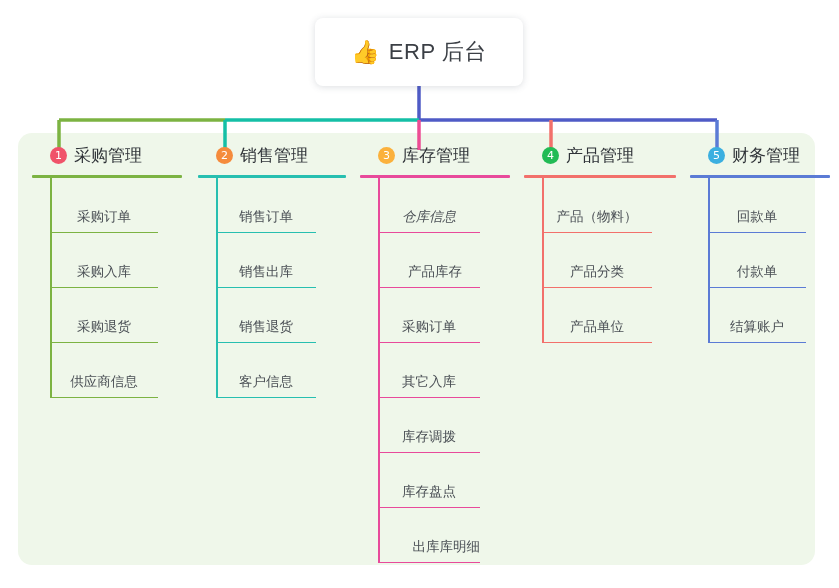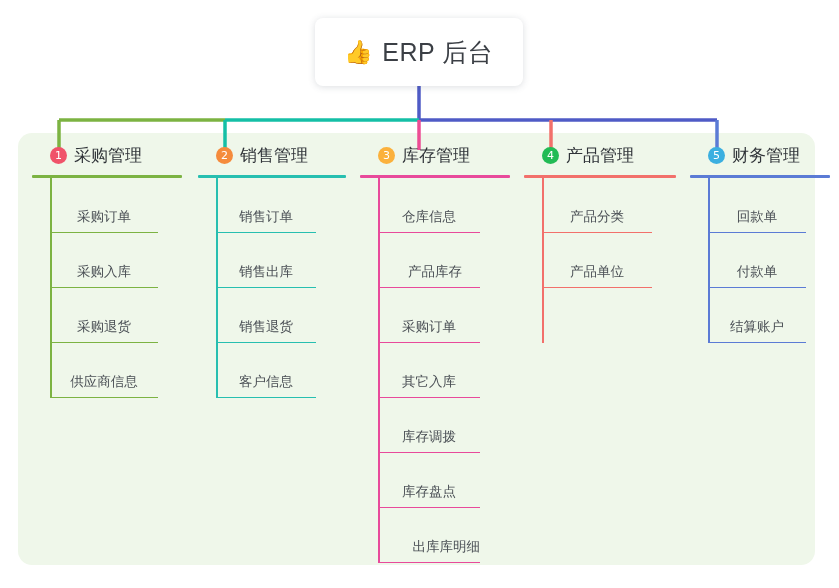--- a/index.html
+++ b/index.html
@@ -40,21 +40,21 @@
     display: flex;
     align-items: center;
     gap: 9px;
   }
   .root-emoji {
     font-size: 23px;
     line-height: 1;
     color: #F7B733;
   }
   .root-title {
-    font-size: 25px;
+    font-size: 22px;
     color: #3b3f45;
     letter-spacing: 0.5px;
     white-space: nowrap;
   }
 
   
   #connectors {
     position: absolute;
     left: 0; top: 0;
     width: 839px;
@@ -224,21 +224,21 @@
         </div>
       </div>
       <div class="column" style="left: 360px; top: 140px; width: 150px;">
         <div class="col-head">
           <span class="badge" style="background: rgb(251, 177, 60);">3</span>
           <span class="col-title">库存管理</span>
         </div>
         <div class="head-rule" style="background: rgb(232, 74, 155); width: 150px;"></div>
         <div class="items" style="height: 385px;">
           <div class="spine" style="background: rgb(232, 74, 155); height: 385px;"></div>
-          <div class="item" style="width: 102px;">
+          <div class="item" style="width: 102px; font-style: italic;">
             <span class="item-label">仓库信息</span>
             <div class="item-rule" style="background: rgb(232, 74, 155); width: 102px;"></div>
           </div>
           <div class="item" style="width: 102px; padding-left: 12px;">
             <span class="item-label">产品库存</span>
             <div class="item-rule" style="background: rgb(232, 74, 155); width: 102px;"></div>
           </div>
           <div class="item" style="width: 102px;">
             <span class="item-label">采购订单</span>
             <div class="item-rule" style="background: rgb(232, 74, 155); width: 102px;"></div>
@@ -262,20 +262,24 @@
         </div>
       </div>
       <div class="column" style="left: 524px; top: 140px; width: 152px;">
         <div class="col-head">
           <span class="badge" style="background: rgb(34, 187, 85);">4</span>
           <span class="col-title">产品管理</span>
         </div>
         <div class="head-rule" style="background: rgb(242, 112, 107); width: 152px;"></div>
         <div class="items" style="height: 165px;">
           <div class="spine" style="background: rgb(242, 112, 107); height: 165px;"></div>
+          <div class="item" style="width: 110px;">
+            <span class="item-label">产品（物料）</span>
+            <div class="item-rule" style="background: rgb(242, 112, 107); width: 110px;"></div>
+          </div>
           <div class="item" style="width: 110px;">
             <span class="item-label">产品分类</span>
             <div class="item-rule" style="background: rgb(242, 112, 107); width: 110px;"></div>
           </div>
           <div class="item" style="width: 110px;">
             <span class="item-label">产品单位</span>
             <div class="item-rule" style="background: rgb(242, 112, 107); width: 110px;"></div>
           </div>
         </div>
       </div>

